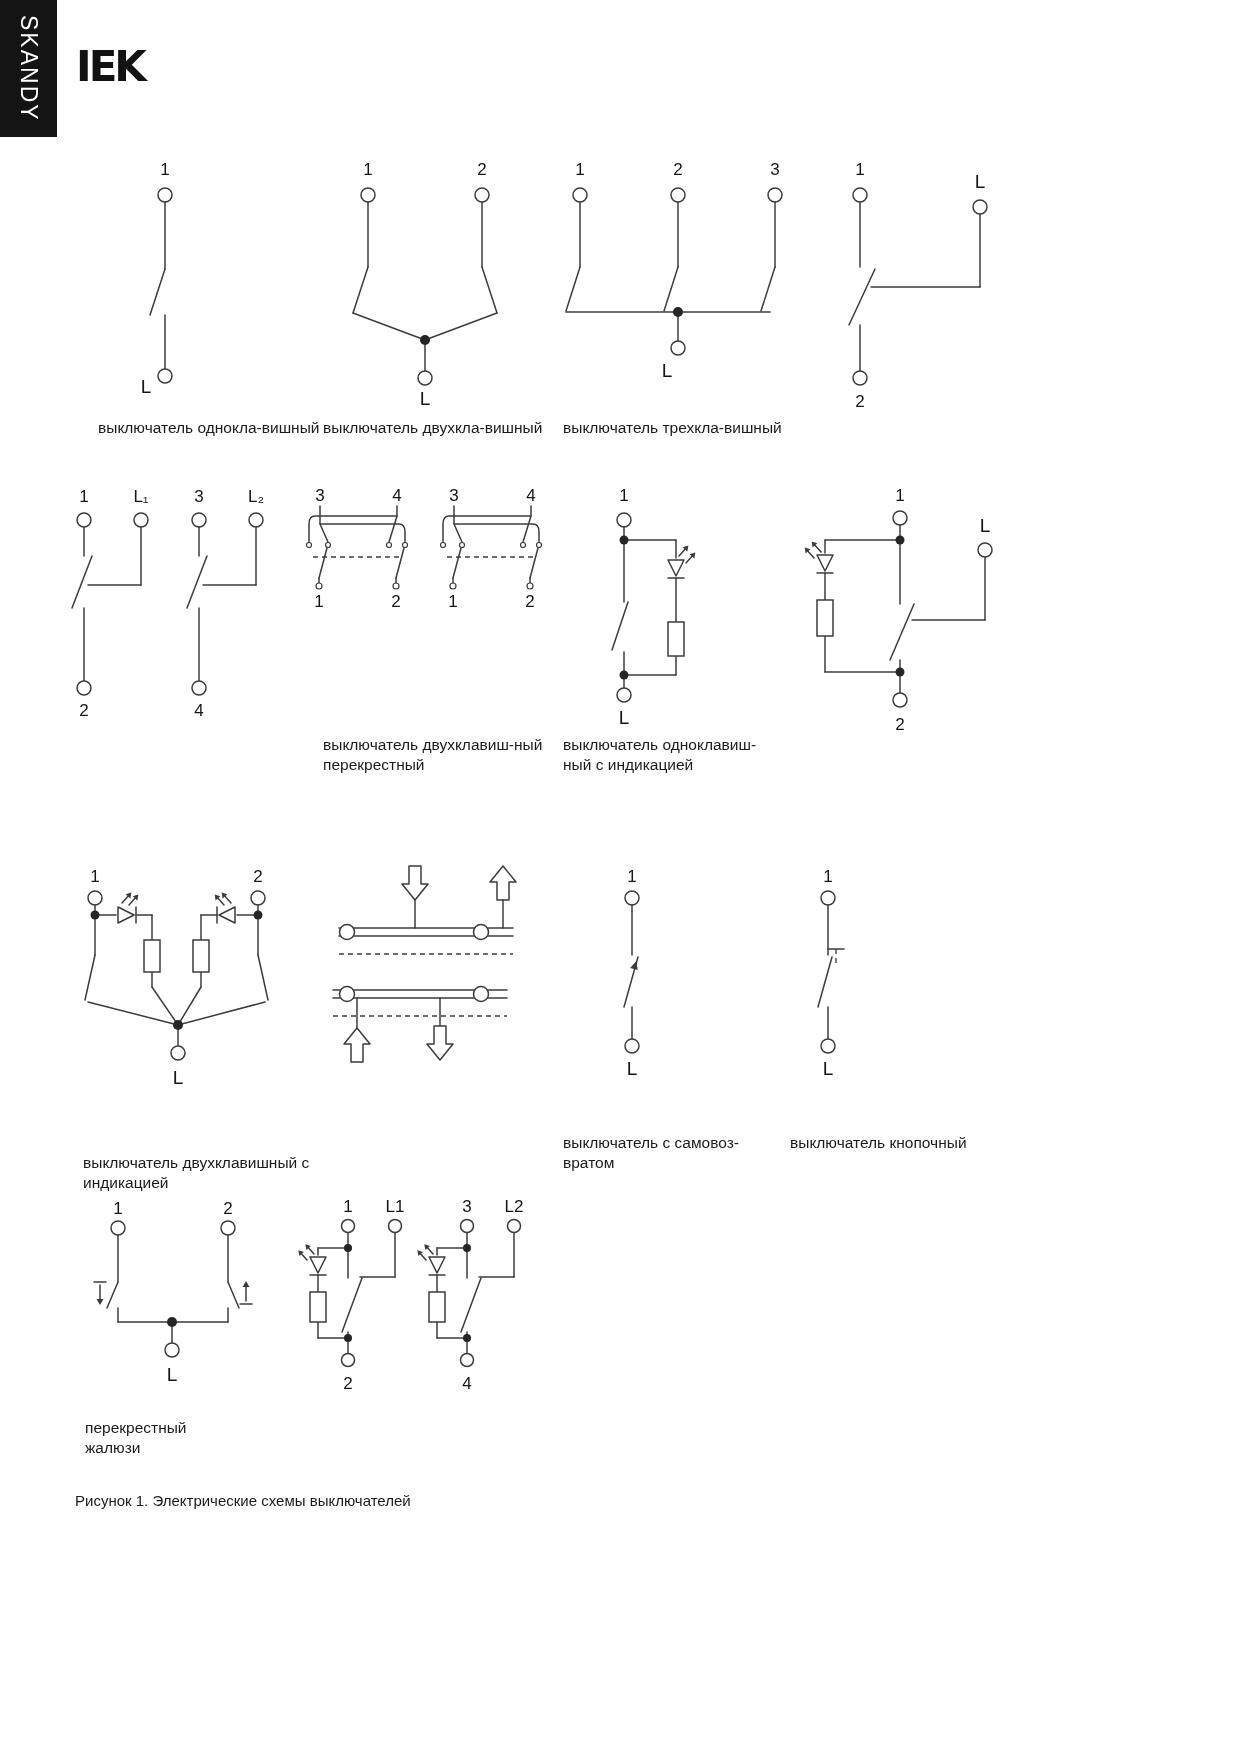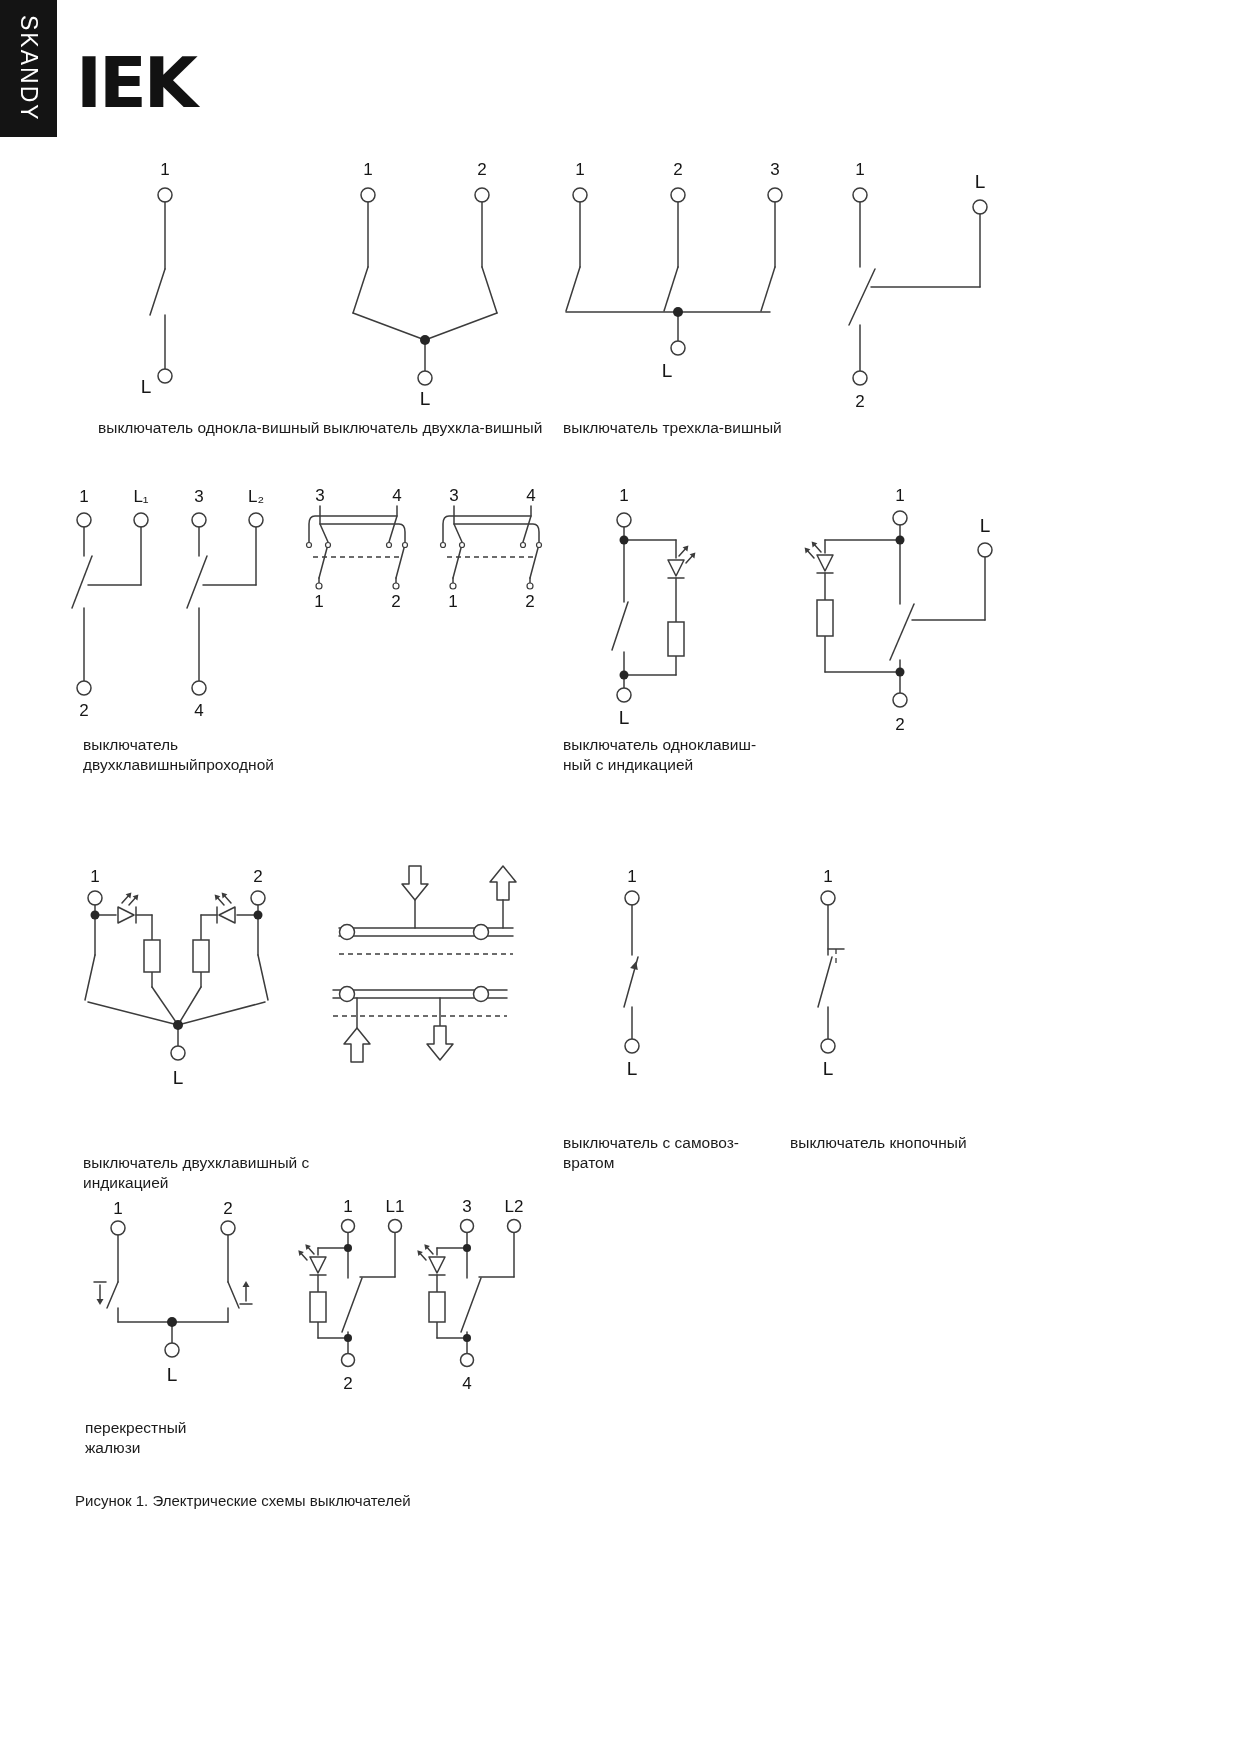--- a/index.html
+++ b/index.html
@@ -1,20 +1,20 @@
 <!DOCTYPE html>
 <html><head>
 <meta charset="utf-8">
 <style>
   *{box-sizing:border-box}
   html,body{margin:0;padding:0;background:#ffffff}
   .page{position:relative;width:1241px;height:1751px;background:#fff;font-family:"Liberation Sans",sans-serif;overflow:hidden}
   .brandbar{position:absolute;left:0;top:0;width:57px;height:137px;background:#141414;display:flex;align-items:center;justify-content:center}
   .brandbar span{writing-mode:vertical-rl;color:#fff;font-size:23px;letter-spacing:2px;font-weight:500}
-  .logo{position:absolute;left:76px;top:42px;font-family:"DejaVu Sans",sans-serif;font-size:70px;font-weight:900;letter-spacing:-3px;color:#121212}
+  .logo{position:absolute;left:76px;top:42px;font-family:"DejaVu Sans",sans-serif;font-size:42px;font-weight:900;letter-spacing:-3px;color:#121212}
   .svgblock{position:absolute}
   .caption{position:absolute;font-size:15.5px;line-height:1.3;color:#1b1b1b}
   .figcap{position:absolute;font-size:15px;color:#1b1b1b}
   svg .w{stroke:#3c3c3c;stroke-width:1.5;fill:none;stroke-linecap:round;stroke-linejoin:round}
   svg .dash{stroke:#3c3c3c;stroke-width:1.3;fill:none;stroke-dasharray:5 4}
   svg .term{fill:#fff;stroke:#3c3c3c;stroke-width:1.5}
   svg .dot{fill:#262626;stroke:none}
   svg .res{fill:#fff;stroke:#3c3c3c;stroke-width:1.5}
   svg .ah{fill:#3c3c3c;stroke:none}
   svg .cp{fill:#fff;stroke:#3c3c3c;stroke-width:1.2}
@@ -485,21 +485,21 @@
       <line class="w" x1="165" y1="139" x2="185" y2="85"></line>
       <circle class="dot" cx="171" cy="145" r="4"></circle>
       <circle class="term" cx="171" cy="167" r="6.5"></circle>
       <text x="171" y="196">4</text>
     </svg>
   </div>
 
   <div class="caption" style="left:98px;top:418px;width:240px">выключатель однокла-вишный</div>
   <div class="caption" style="left:323px;top:418px;width:240px">выключатель двухкла-вишный</div>
   <div class="caption" style="left:563px;top:418px;width:240px">выключатель трехкла-вишный</div>
-  <div class="caption" style="left:83px;top:735px;width:230px">выключатель двухклавишныйпроходной</div>
+  <div class="caption" style="left:323px;top:735px;width:230px">выключатель двухклавиш-ный перекрестный</div>
   <div class="caption" style="left:563px;top:735px;width:200px">выключатель одноклавиш-ный с индикацией</div>
   <div class="caption" style="left:83px;top:1153px;width:235px">выключатель двухклавишный с индикацией</div>
   <div class="caption" style="left:563px;top:1133px;width:190px">выключатель с самовоз-вратом</div>
   <div class="caption" style="left:790px;top:1133px;width:240px">выключатель кнопочный</div>
   <div class="caption" style="left:85px;top:1418px;width:130px">перекрестный жалюзи</div>
 
   <div class="figcap" style="left:75px;top:1492px">Рисунок 1. Электрические схемы выключателей</div>
 
 </div>
 

